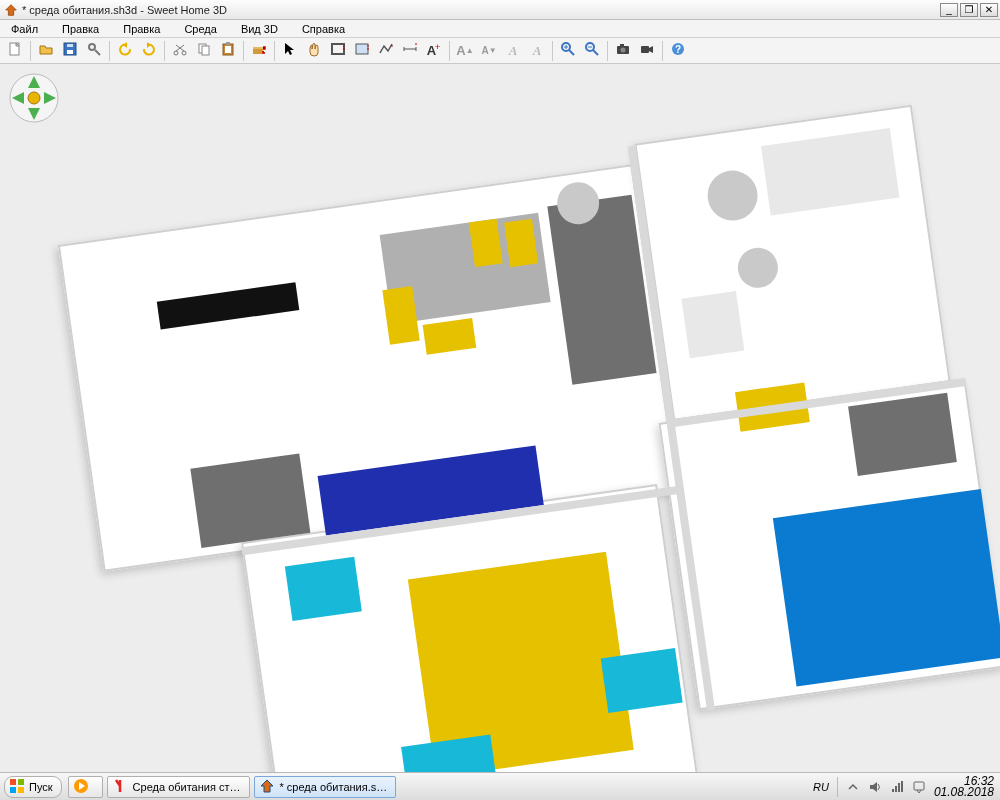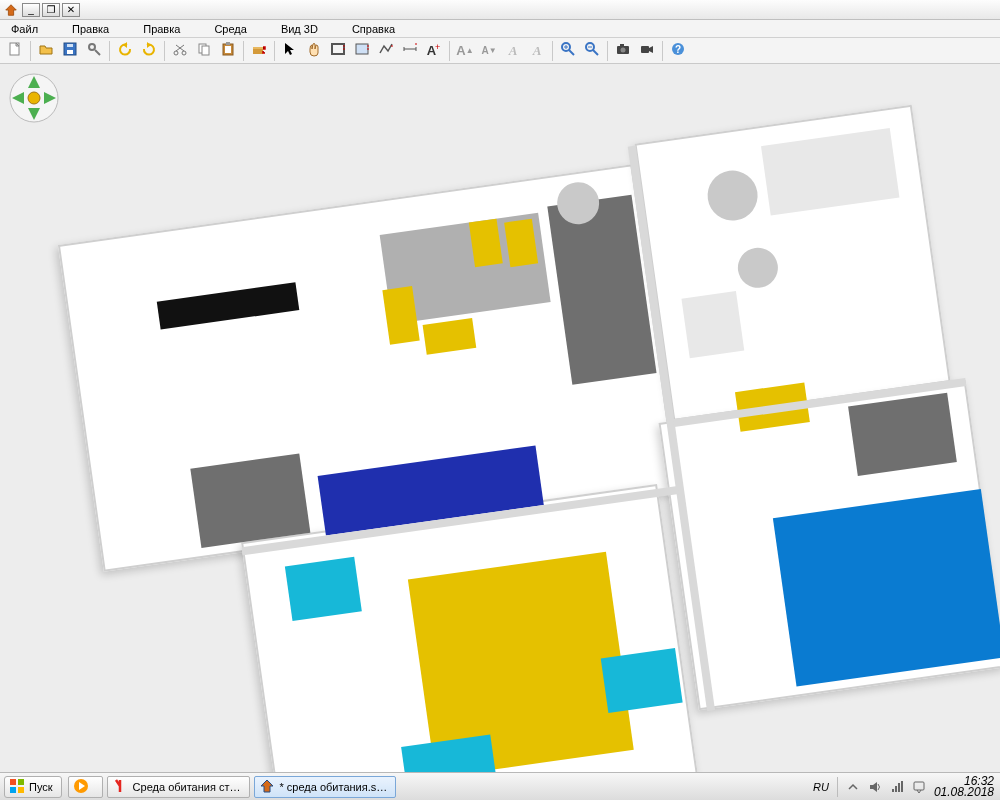--- a/index.html
+++ b/index.html
@@ -26,21 +26,21 @@
   }
 
   
   .menubar {
     height: 18px;
     background: #f4f4f4;
     border-bottom: 1px solid #d0d0d0;
     display: flex; align-items: center;
     font-size: 11px;
     padding-left: 4px;
-    gap: 20px;
+    gap: 10px;
   }
   .menuitem { padding: 1px 7px; cursor: default; }
 
   
   .toolbar {
     height: 26px;
     background: #f4f4f4;
     border-bottom: 1px solid #c9c9c9;
     display: flex; align-items: center;
     padding: 0 4px;
@@ -91,21 +91,21 @@
     background: linear-gradient(#f7f7f7, #dcdcdc);
     border-top: 1px solid #b8b8b8;
     display:flex; align-items:center;
     font-size: 11px;
   }
   .startbtn {
     height: 22px; margin: 0 4px;
     padding: 0 8px 0 4px;
     display:flex; align-items:center; gap:4px;
     background: linear-gradient(#fff,#e6e6e6);
-    border:1px solid #b0b0b0; border-radius: 3px;
+    border:1px solid #b0b0b0; border-radius: 9px;
   }
   .taskitem {
     height: 22px; margin: 0 2px;
     padding: 0 8px 0 4px;
     display:flex; align-items:center; gap:5px;
     background: linear-gradient(#fff,#e6e6e6);
     border:1px solid #b0b0b0; border-radius: 2px;
     max-width: 160px; overflow:hidden; white-space:nowrap;
   }
   .taskitem.active { background: linear-gradient(#eaf3fe,#cfe3f8); border-color:#7aa7d8;}
@@ -117,20 +117,21 @@
 </style>
 </head>
 <body>
 
 <div class="titlebar">
   <span class="appicon">
     <svg viewBox="0 0 16 16">
         <path d="M2 8 L8 2 L14 8 L11 8 L11 14 L5 14 L5 8 Z" fill="#d46a1a" stroke="#a04e0e" stroke-width="1"></path>
       </svg>
   </span>
+  <span class="title">* среда обитания.sh3d - Sweet Home 3D</span>
   <div class="winbtns">
     <div class="winbtn">
         <span>_</span>
       </div>
     <div class="winbtn">
         <span>❐</span>
       </div>
     <div class="winbtn">
         <span>✕</span>
       </div>

